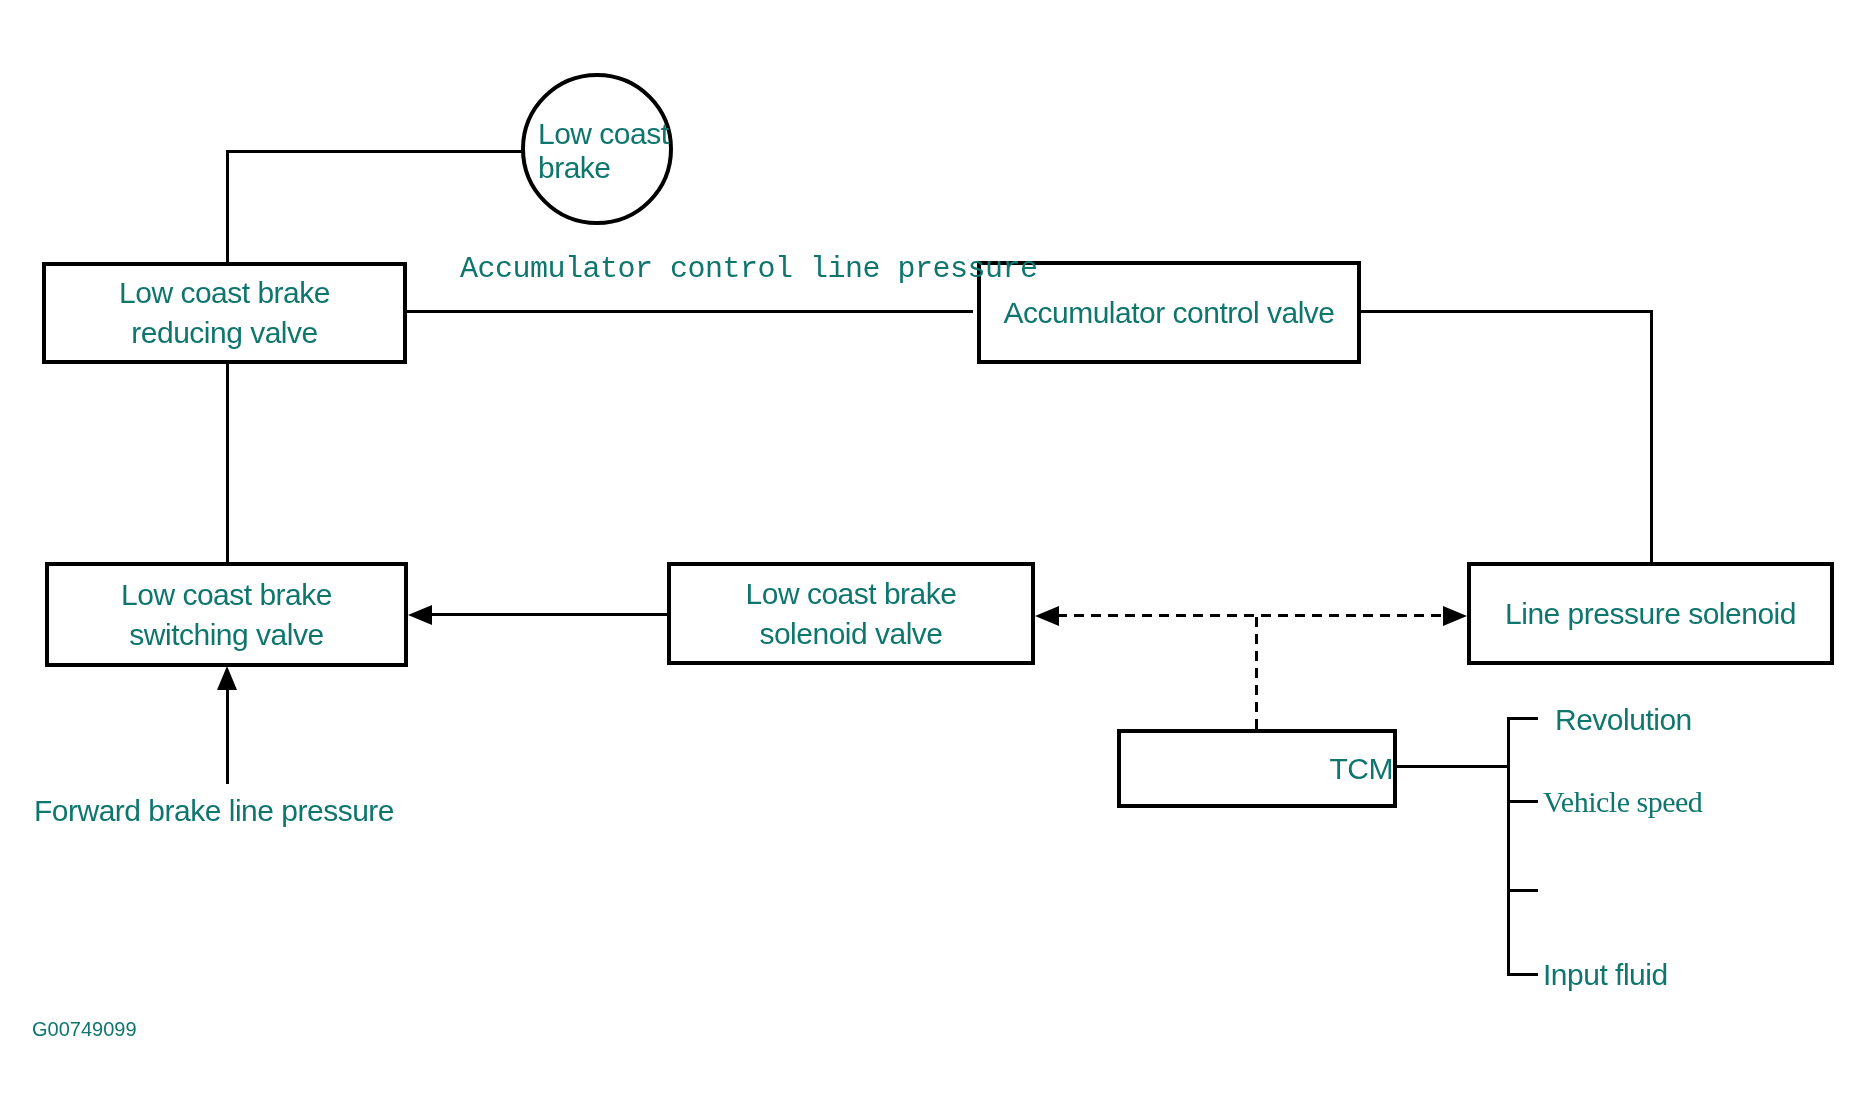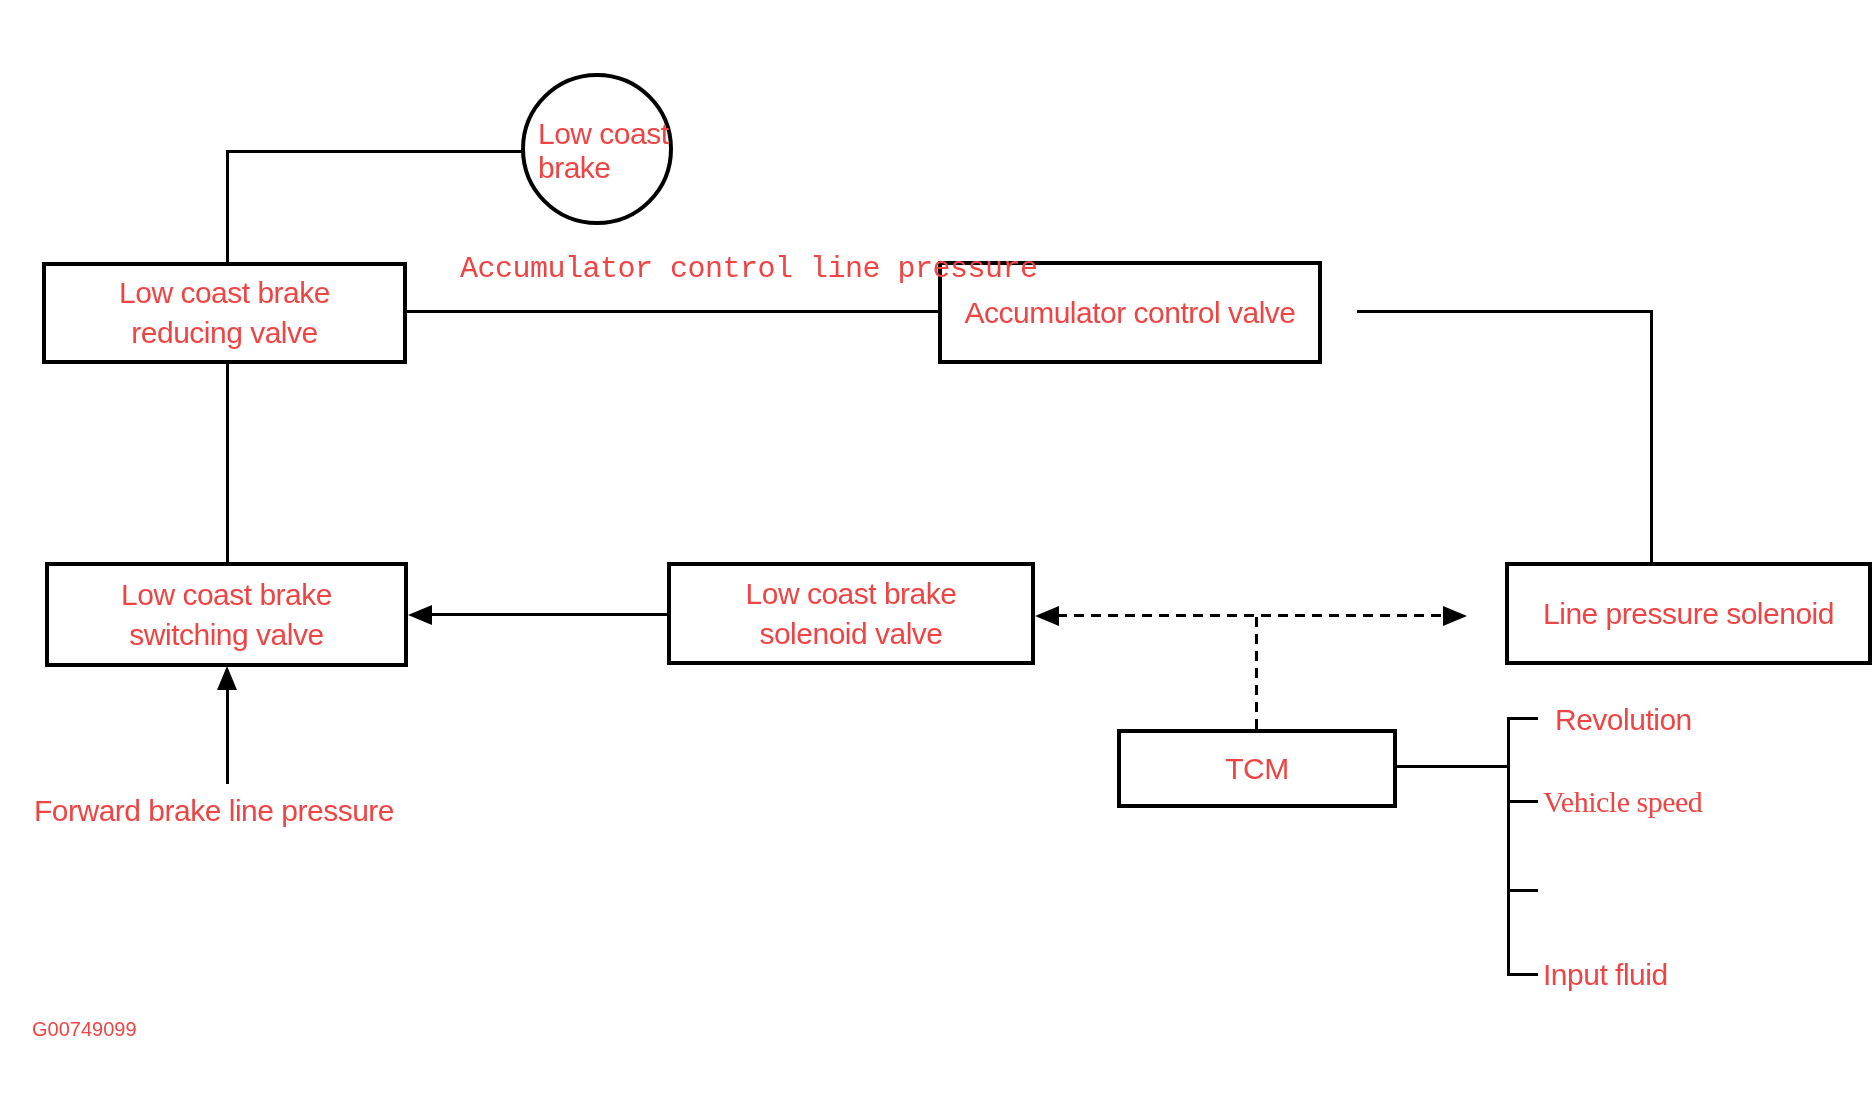--- a/index.html
+++ b/index.html
@@ -1,18 +1,18 @@
 <!DOCTYPE html>
 <html><head>
 <meta charset="utf-8">
 <style>
   html, body { margin:0; padding:0; background:#ffffff; }
   .canvas {
     position:relative; width:1873px; height:1115px; background:#ffffff;
-    font-family:"Liberation Sans","DejaVu Sans",sans-serif; color:#ef4444;
+    font-family:"Liberation Sans","DejaVu Sans",sans-serif; color:#0f766e;
     overflow:hidden;
   }
   .box {
     position:absolute; box-sizing:border-box; border:4px solid #000; background:#fff;
     display:flex; align-items:center; justify-content:center;
     text-align:center; font-size:30px; line-height:40px;
     white-space:pre-line; letter-spacing:-0.5px;
   }
   .circle {
     position:absolute; box-sizing:border-box; border:4px solid #000; background:#fff;
@@ -70,39 +70,39 @@
   <div class="circle" style="left:521px; top:73px; width:152px; height:152px;">
     <div class="ctext">Low coast
 brake</div>
   </div>
 
   <div class="box" style="left:42px; top:262px; width:365px; height:102px;">
     <span>Low coast brake
 reducing valve</span>
   </div>
 
-  <div class="box" style="left:938px; top:261px; width:384px; height:103px;">
+  <div class="box" style="left:977px; top:261px; width:384px; height:103px;">
     <span>Accumulator control valve</span>
   </div>
 
   <div class="box" style="left:45px; top:562px; width:363px; height:105px;">
     <span>Low coast brake
 switching valve</span>
   </div>
 
   <div class="box" style="left:667px; top:562px; width:368px; height:103px;">
     <span>Low coast brake
 solenoid valve</span>
   </div>
 
-  <div class="box" style="left:1467px; top:562px; width:367px; height:103px;margin-left:38px;">
+  <div class="box" style="left:1467px; top:562px; width:367px; height:103px;">
     <span>Line pressure solenoid</span>
   </div>
 
-  <div class="box" style="left:1117px; top:729px; width:280px; height:79px;">
+  <div class="box" style="left:1117px; top:729px; width:280px; height:79px;justify-content:flex-end;">
     <span>TCM</span>
   </div>
 
   <div class="label" style="left:460px; top:252px;font-family:Liberation Mono, monospace;">Accumulator control line pressure</div>
   <div class="label" style="left:34px; top:793px;">Forward brake line pressure</div>
 
   <div class="sig" style="left:1543px; top:703px;margin-left:12px;">Revolution</div>
   <div class="sig" style="left:1543px; top:785px;font-family:Liberation Serif, serif;">Vehicle speed</div>
   <div class="sig" style="left:1543px; top:958px;">Input fluid</div>
 

